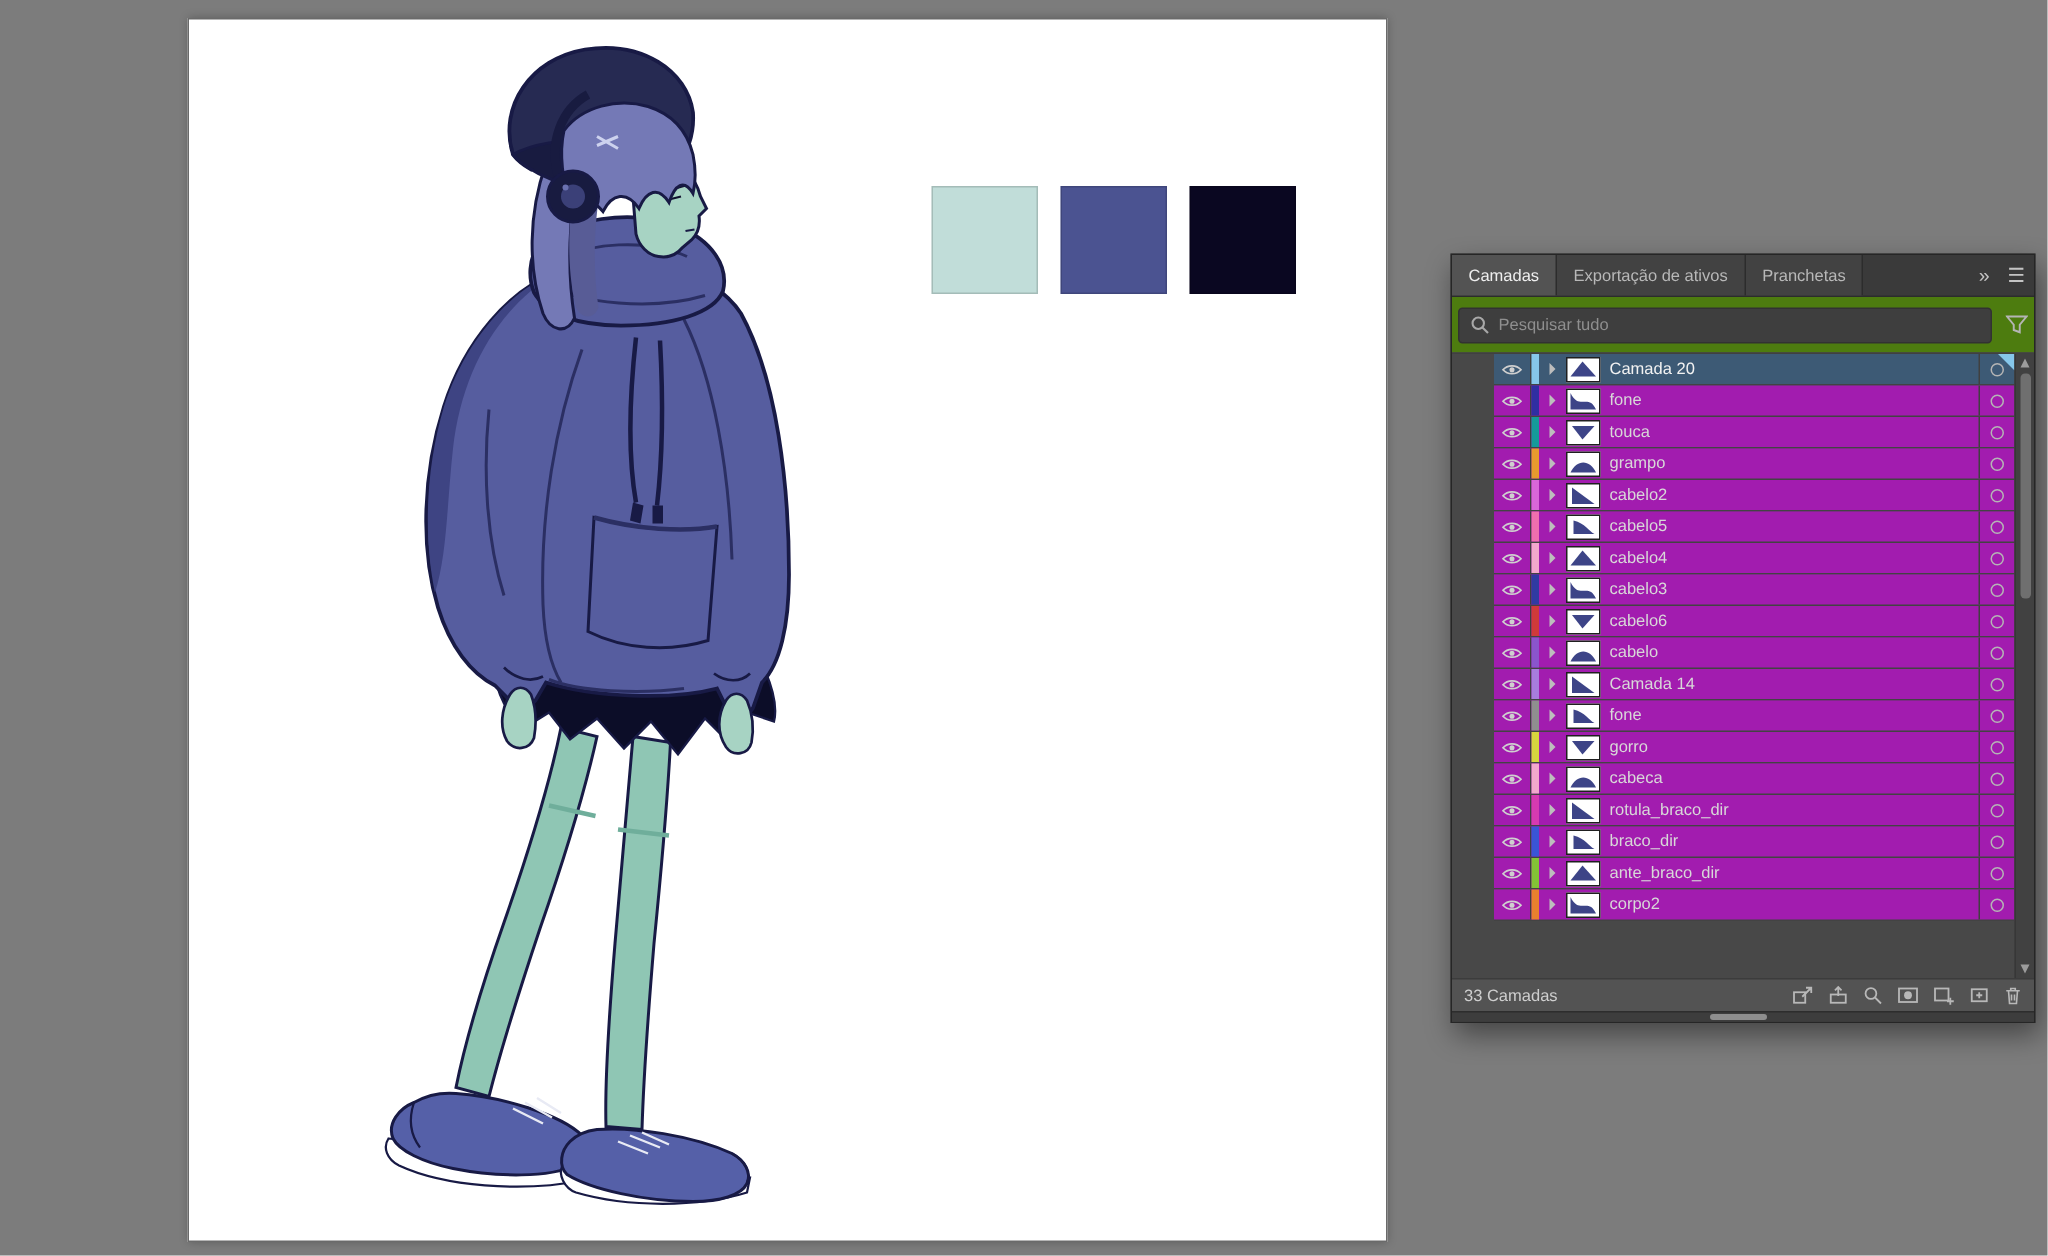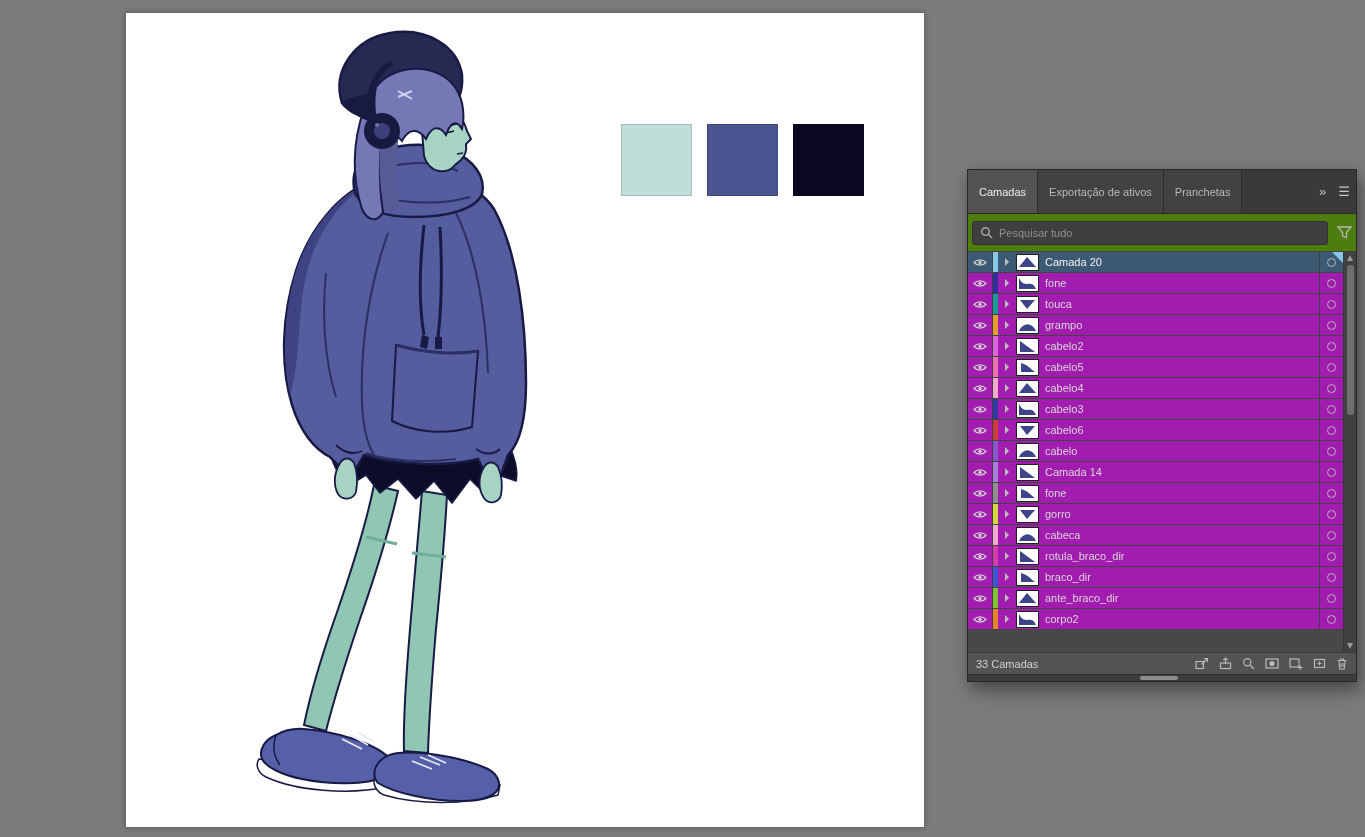--- a/index.html
+++ b/index.html
@@ -24,21 +24,21 @@
 
   
   .layers-panel {
     position:absolute; left:967px; top:169px; width:390px; height:513px;
     background:#515151; border:1px solid #262626;
     box-shadow:3px 8px 18px rgba(0,0,0,0.45);
     display:flex; flex-direction:column;
     font-size:11px; color:#d6d6d6;
   }
   .panel-tabs {
-    height:44px; background:#3a3a3a; display:flex; align-items:stretch;
+    height:28px; background:#3a3a3a; display:flex; align-items:stretch;
     border-bottom:1px solid #2c2c2c; flex:0 0 auto;
   }
   .tab {
     padding:0 11px; display:flex; align-items:center; color:#b8b8b8;
     border-right:1px solid #2c2c2c; background:#424242; cursor:default;
     white-space:nowrap;
   }
   .tab.active { background:#535353; color:#efefef; }
   .tabbar-spacer { flex:1; }
   .panel-overflow, .panel-menu {
@@ -56,21 +56,21 @@
     flex:1; background:transparent; border:none; outline:none;
     color:#dddddd; font:11px "Liberation Sans", sans-serif;
   }
   .search-box input::placeholder { color:#8f8f8f; }
   .icon-svg { display:block; }
 
   .rows-wrap {
     position:relative; flex:1 1 auto; overflow:hidden;
     background:#484848; border-top:1px solid #404040;
   }
-  .rows { margin-right:13px; }
+  .rows { margin-right:13px;padding-left:28px; }
   .layer-row {
     position:relative; display:flex; align-items:center; height:21px;
     background:#a21caf; border-bottom:1px solid #434343;
   }
   .layer-row.selected { background:#3d5a75; }
   .eye-cell {
     width:25px; align-self:stretch; display:flex; align-items:center;
     justify-content:center; border-right:1px solid #404040; flex:0 0 auto;
   }
   .strip { width:5px; align-self:stretch; flex:0 0 auto; }

